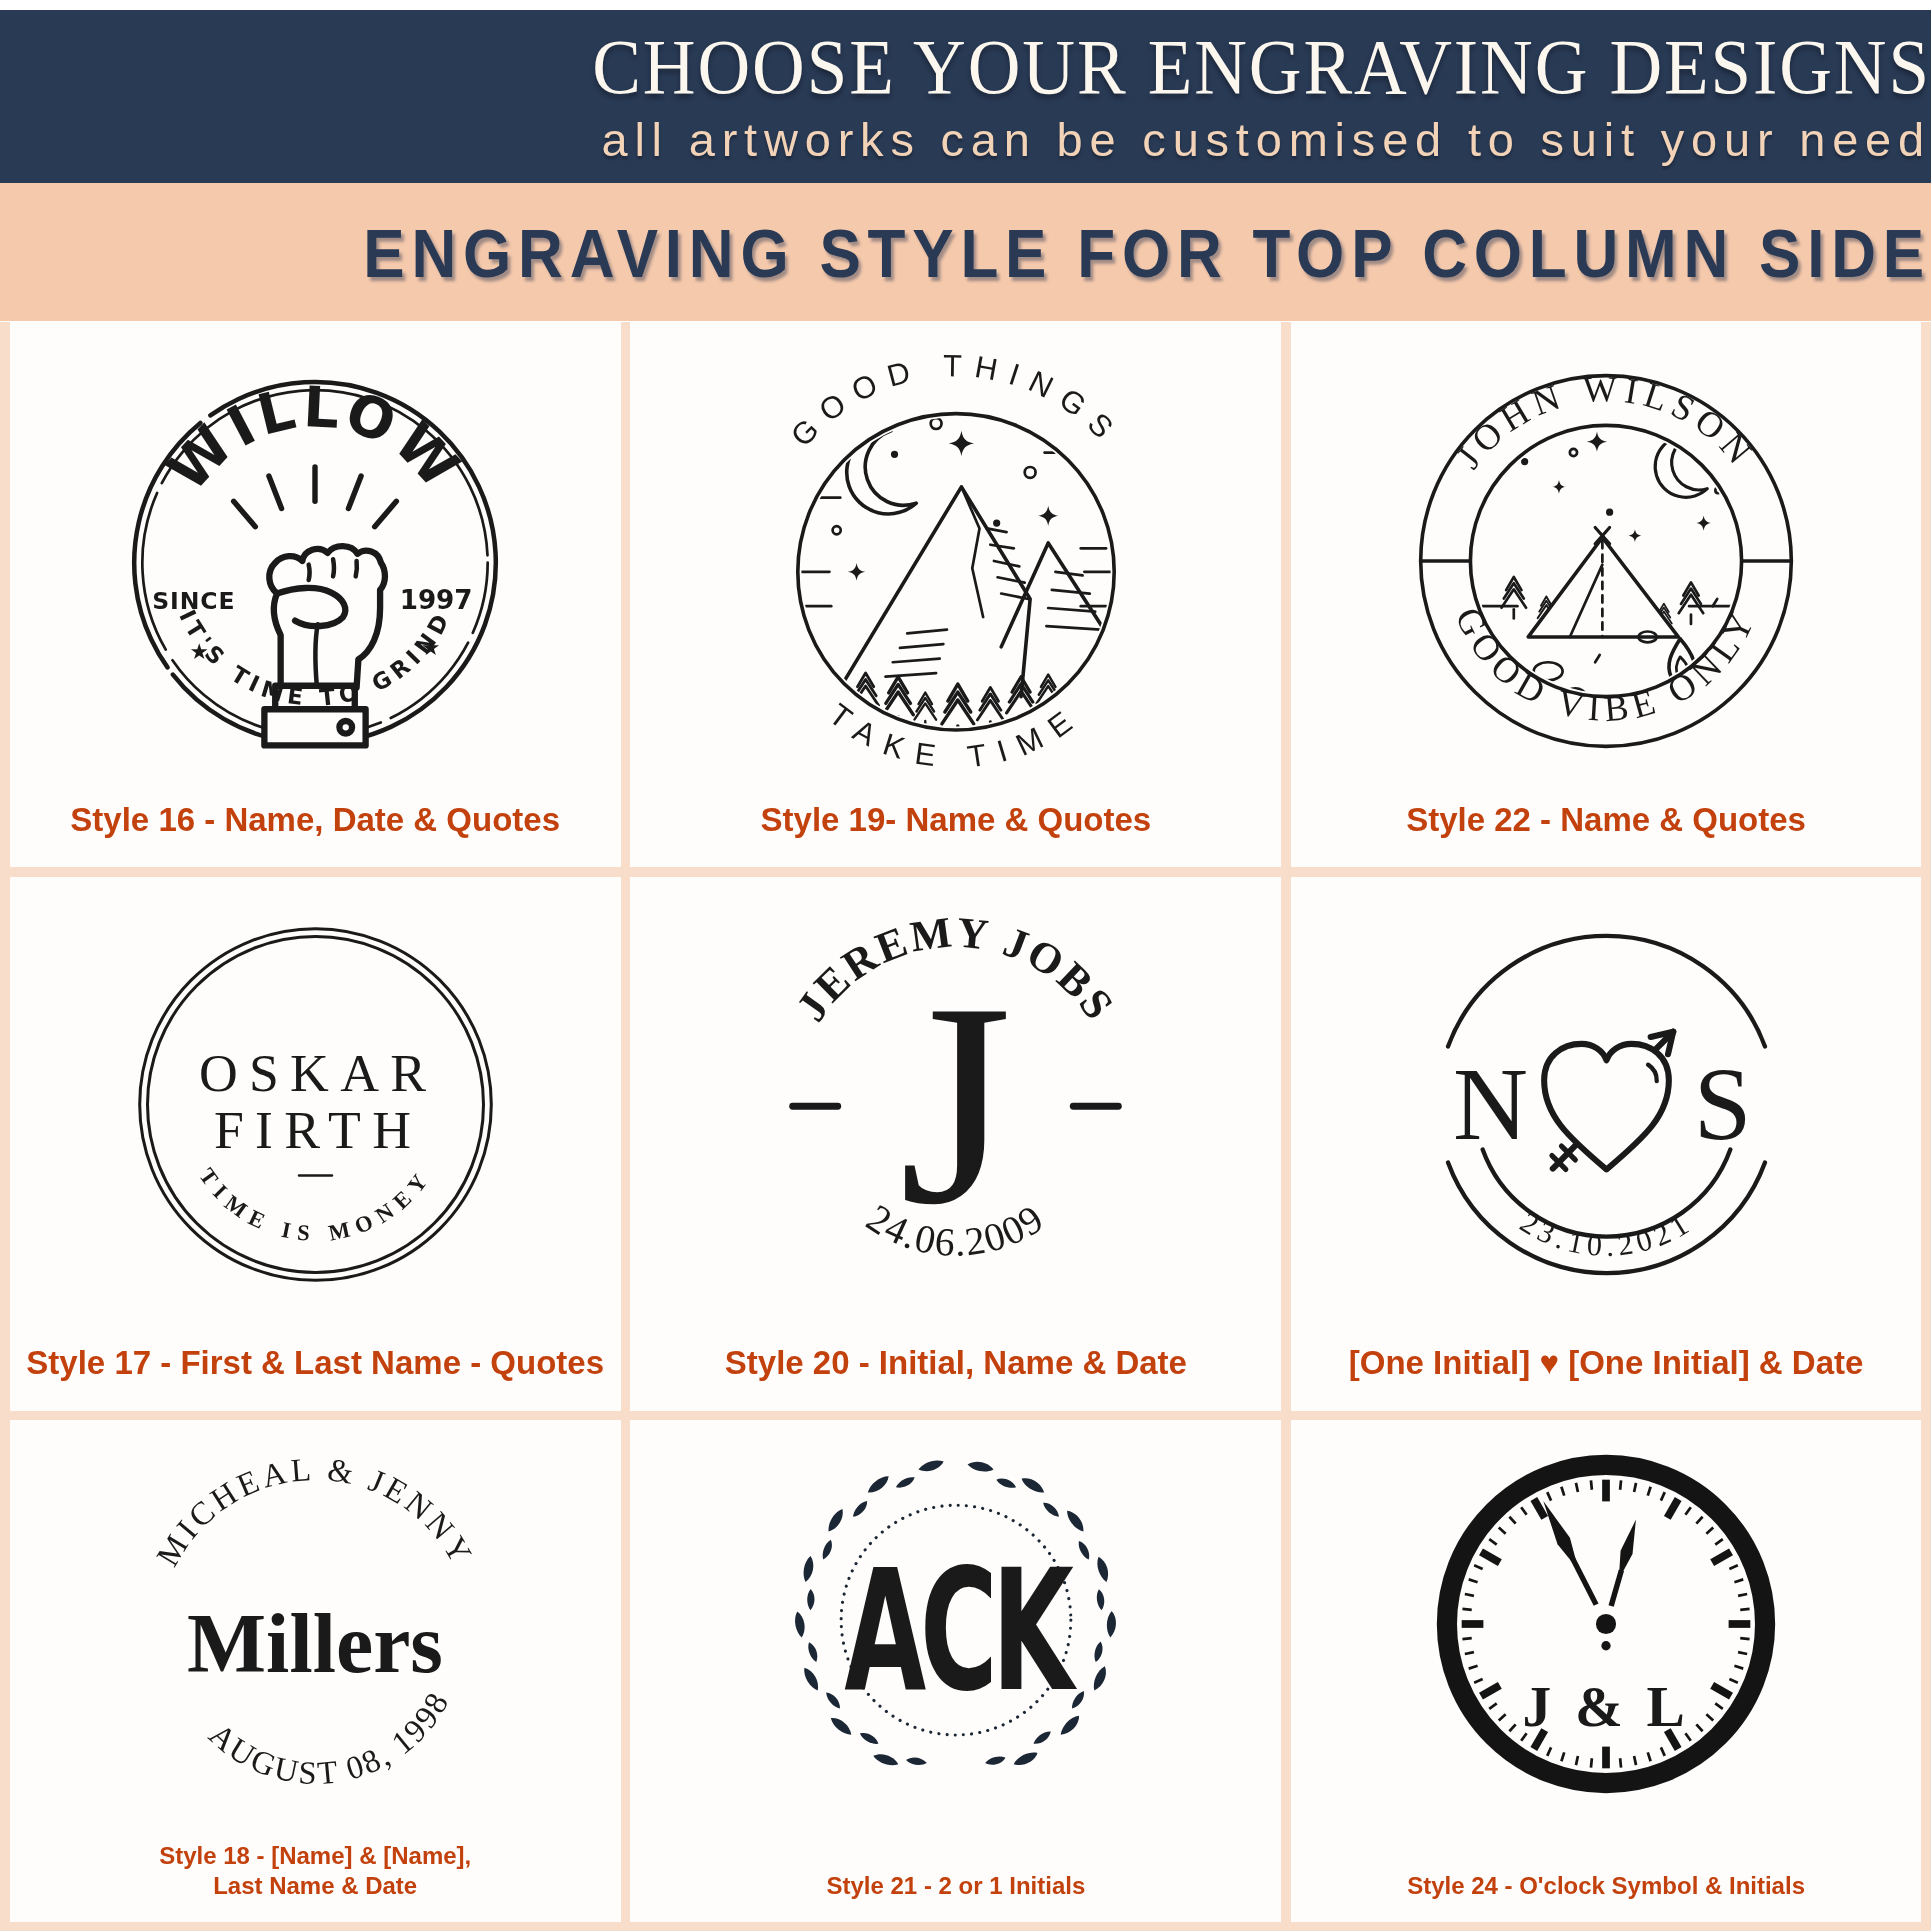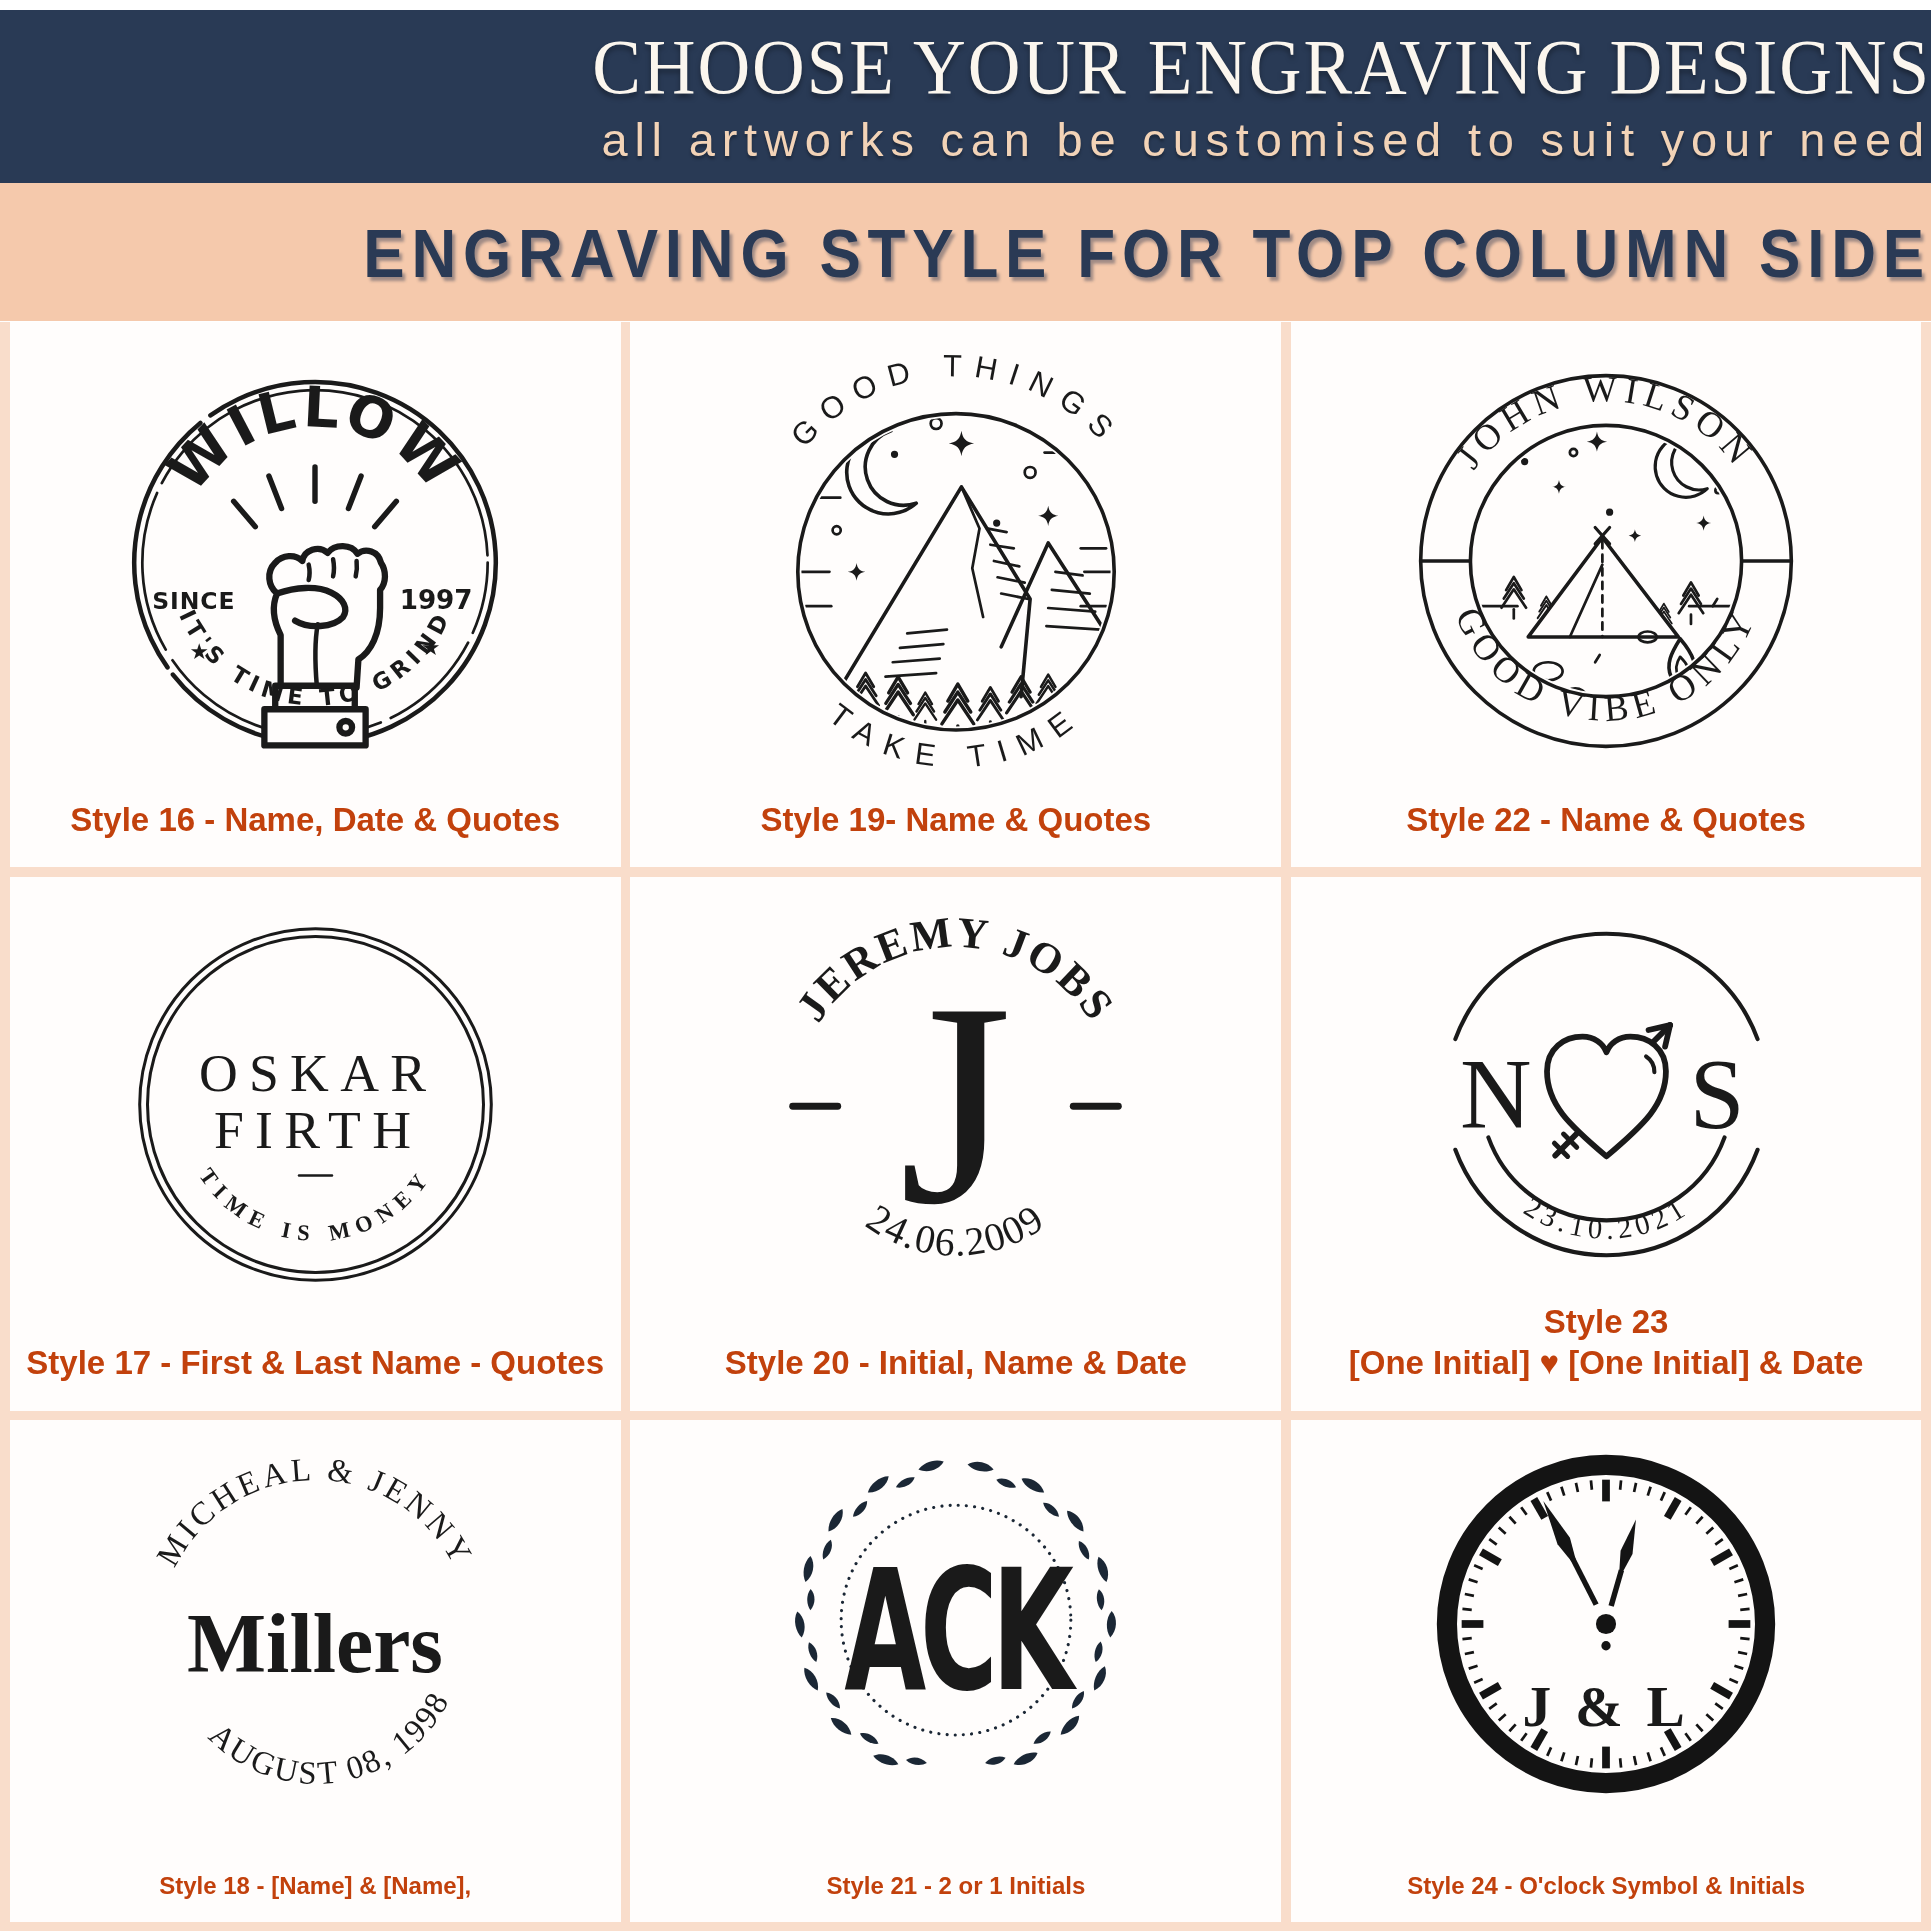--- a/index.html
+++ b/index.html
@@ -314,21 +314,20 @@
           <path fill="#fffdfc" d="M250,325 C205,287 178,262 178,222 C178,194 199,180 221,180
                 C235,180 246,188 250,199 C254,188 265,180 279,180 C301,180 322,194 322,222
                 C322,262 295,287 250,325 Z"></path>
           <path d="M298,204 a22,22 0 0 1 10,19" stroke-width="5"></path>
         </g>
         <text class="serif" font-size="35" letter-spacing="6">
           <textPath href="#b6d" startOffset="50%" text-anchor="middle">23.10.2021</textPath>
         </text>
       </svg>
       <div class="caption">
-        <div>Style 23</div>
         <div>[One Initial] ♥ [One Initial] &amp; Date</div>
       </div>
     </div>
 
     <div class="cell r3">
       <svg class="art" viewBox="0 0 500 500">
         <defs>
           <path id="b7t" d="M53,230 A200,200 0 0 1 447,230"></path>
           <path id="b7b" d="M62,303 A192,192 0 0 0 438,303"></path>
         </defs>
@@ -337,20 +336,21 @@
         </text>
         <text class="serif" x="250" y="312" font-size="108" font-weight="bold" text-anchor="middle">Millers</text>
         <g transform="rotate(-9 250 260)">
           <text class="serif" font-size="42" letter-spacing="3">
             <textPath href="#b7b" startOffset="50%" text-anchor="middle">AUGUST 08, 1998</textPath>
           </text>
         </g>
       </svg>
       <div class="caption">
         <div>Style 18 - [Name] &amp; [Name],</div>
+        <div>Last Name &amp; Date</div>
       </div>
     </div>
 
     <div class="cell r3">
       <svg class="art" viewBox="0 0 500 500">
         <defs>
           <path id="leaf" d="M0,0 C8,-7 24,-9 34,-2 C26,7 10,8 0,0 Z"></path>
         </defs>
         <g id="wreath-leaves" fill="#1b2735">
             <use href="#leaf" transform="translate(298.4 50.9) rotate(-166.0) scale(1)"></use>

